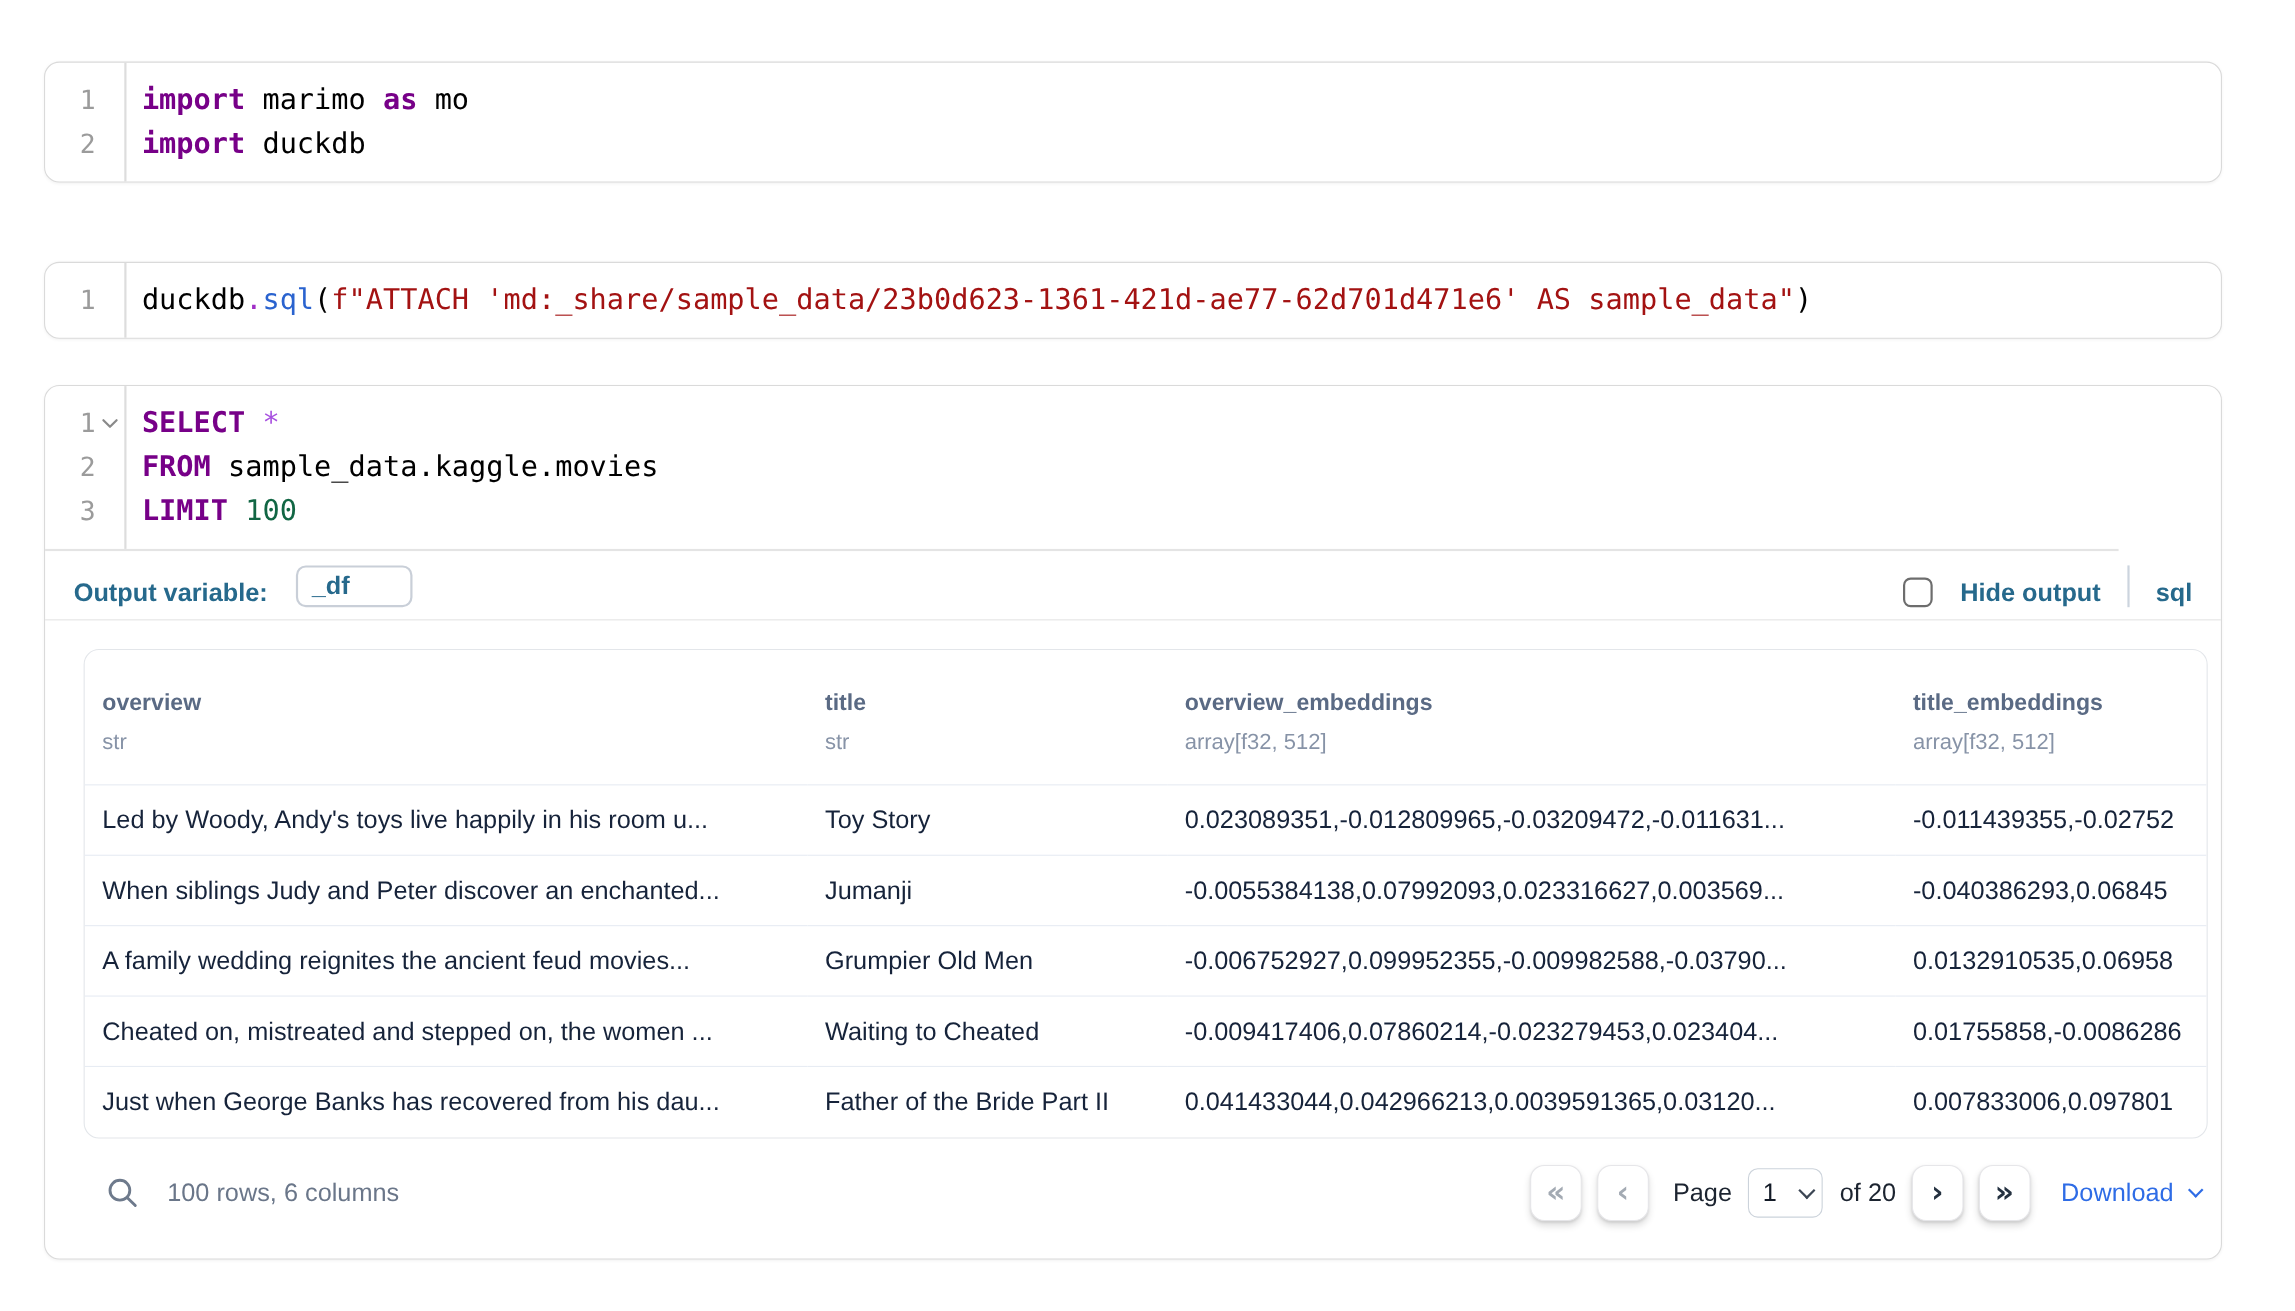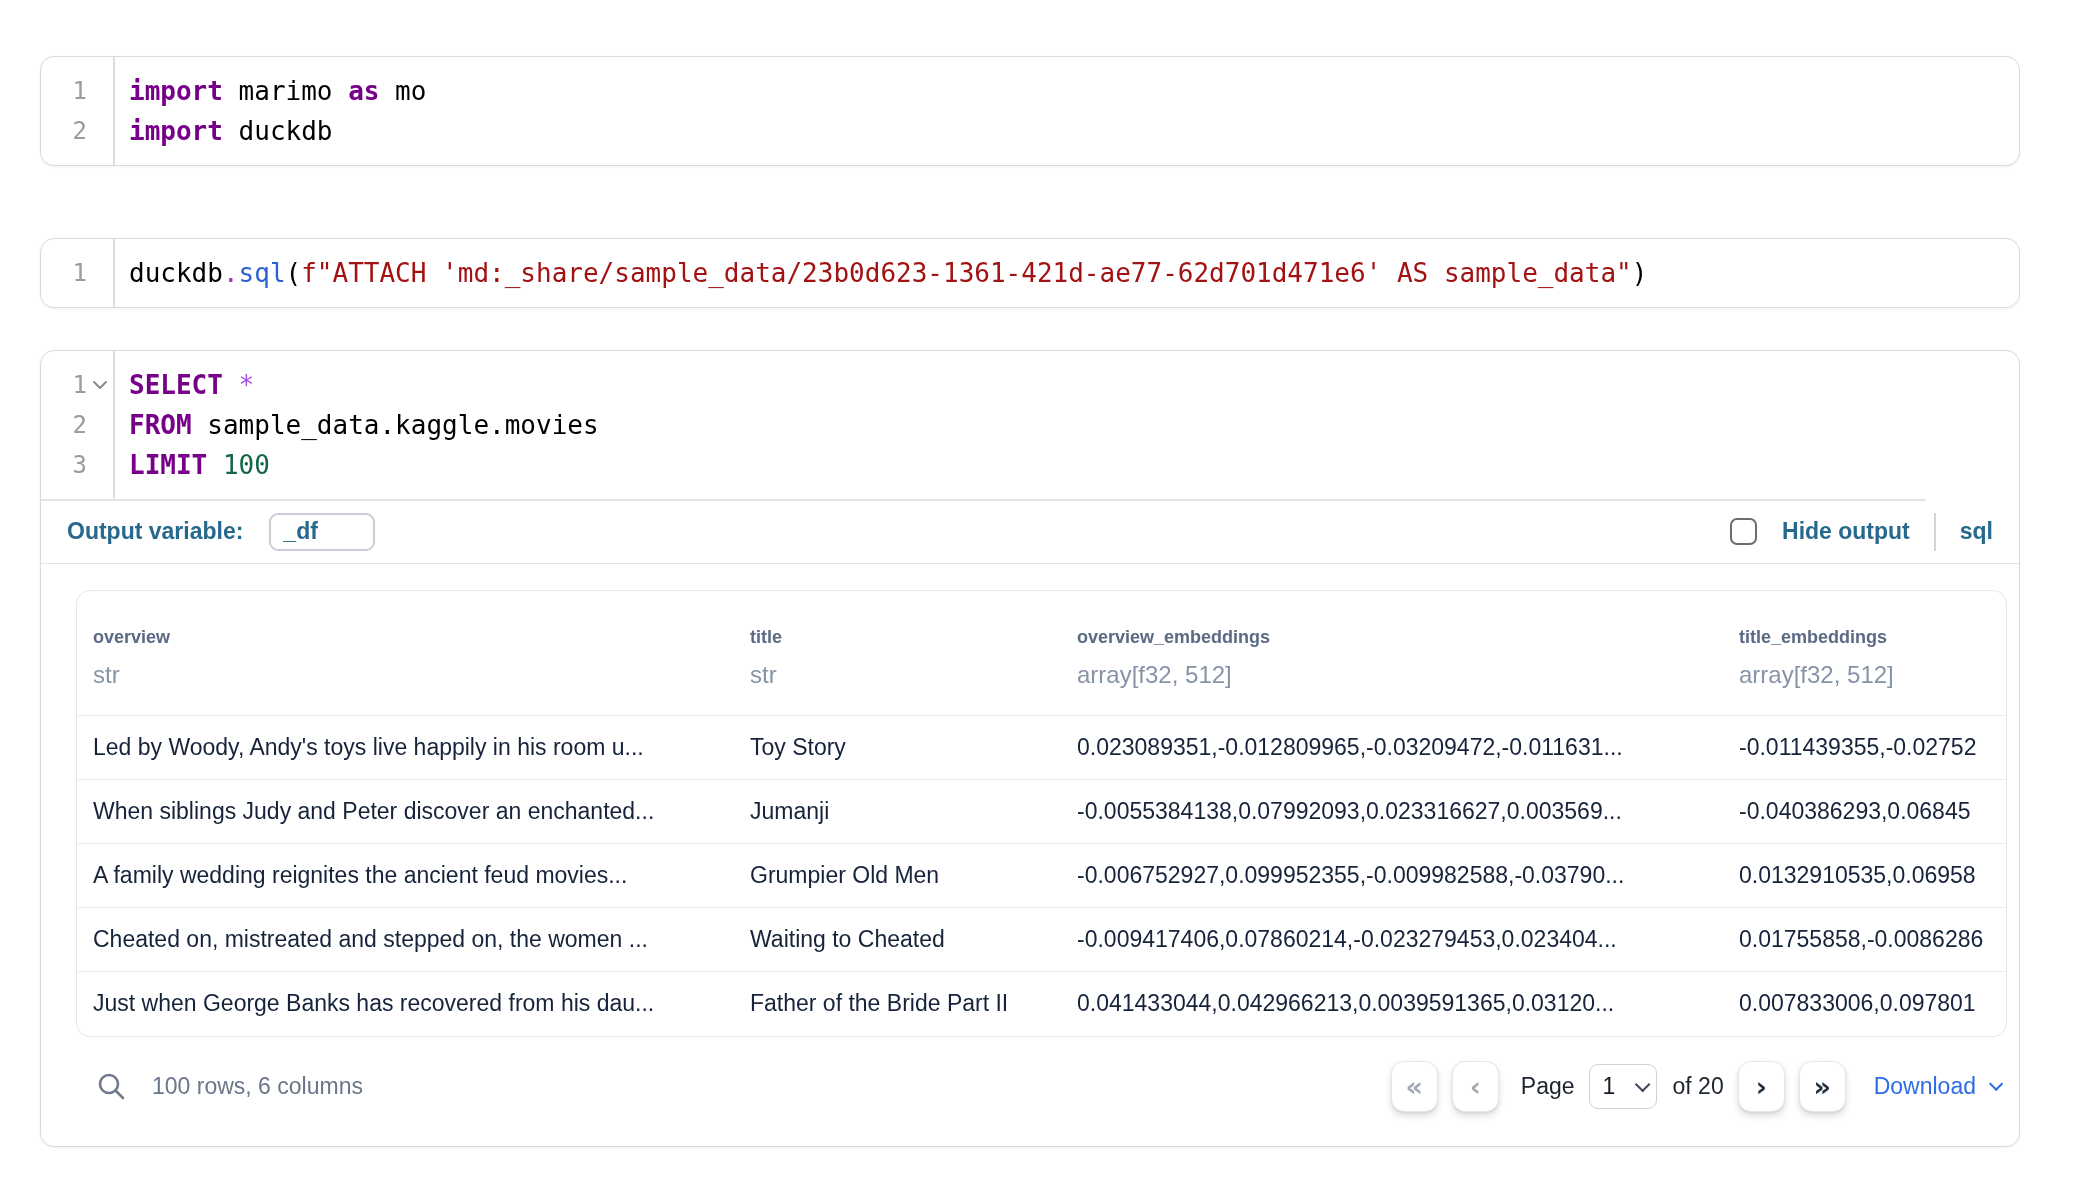--- a/index.html
+++ b/index.html
@@ -38,42 +38,42 @@
   .code-content{padding-left:16px;flex:1;white-space:pre}
   .tok-kw{color:var(--code-keyword);font-weight:600}
   .tok-pl{color:#000}
   .tok-op{color:var(--code-operator)}
   .tok-fn{color:var(--code-function)}
   .tok-str{color:var(--code-string)}
   .tok-num{color:var(--code-number)}
   .tok-star{color:var(--code-star)}
   .divider{height:1.5px;background:#e4e4e4}
   .divider.short{width:1885px}
-  .output-bar{height:62px;display:flex;align-items:center;padding:0 26px}
+  .output-bar{height:62px;display:flex;align-items:flex-end;padding:11px 26px}
   .output-label{font-size:23px;font-weight:bold;color:var(--accent-blue)}
   .output-input{
     margin-left:26px;width:106px;height:38px;border:2px solid #c9cfd8;border-radius:9px;
     font-family:"Liberation Sans",sans-serif;font-weight:bold;font-size:23px;
     color:var(--accent-blue);padding:0 8px 0 12px;outline:none;background:#fff;
   }
   .bar-spacer{flex:1}
   .checkbox{
     width:27px;height:27px;border:2.5px solid #6d6d6d;border-radius:7px;background:#fff;
     appearance:none;-webkit-appearance:none;cursor:pointer;flex:0 0 27px;
   }
   .hide-label{margin-left:25px;font-size:23px;font-weight:bold;color:var(--accent-blue)}
   .vdiv{width:2px;height:38px;background:#ccd4de;margin:0 24px}
   .lang-label{font-size:23px;font-weight:bold;color:var(--accent-blue)}
   .output-content{padding:26px 12px 34px 35px}
   .data-table-wrap{border:1.5px solid #e3e6ea;border-radius:14px;overflow:hidden;background:#fff}
   table{width:100%;border-collapse:collapse;table-layout:fixed}
   col.c1{width:657px}col.c2{width:327px}col.c3{width:662px}
   th{text-align:left;vertical-align:top;padding:36px 16px 26px}
-  .col-name{font-size:18px;font-weight:bold;color:#5a6a84;white-space:nowrap;overflow:hidden}
-  .col-type{margin-top:13px;font-size:24px;font-weight:normal;color:#8793a7;white-space:nowrap;overflow:hidden}
+  .col-name{font-size:21px;font-weight:bold;color:#5a6a84;white-space:nowrap;overflow:hidden}
+  .col-type{margin-top:13px;font-size:20px;font-weight:normal;color:#8793a7;white-space:nowrap;overflow:hidden}
   td{height:64px;padding:0 16px;border-top:1.5px solid #e7ecf3;
     font-size:23px;color:#16233a;white-space:nowrap;overflow:hidden}
   .table-footer{display:flex;align-items:center;padding:24px 8px 0 20px}
   .search-icon{flex:0 0 30px;margin-right:26px;display:flex;align-items:center}
   .summary{font-size:23px;color:#6a7689}
   .pager{margin-left:auto;display:flex;align-items:center}
   .pg-btn{
     width:47px;height:51px;border:1.5px solid #e6e6e9;border-radius:13px;background:#fff;
     box-shadow:0 4px 7px rgba(0,0,0,0.13),0 1px 2px rgba(0,0,0,0.08);
     display:flex;align-items:center;justify-content:center;

